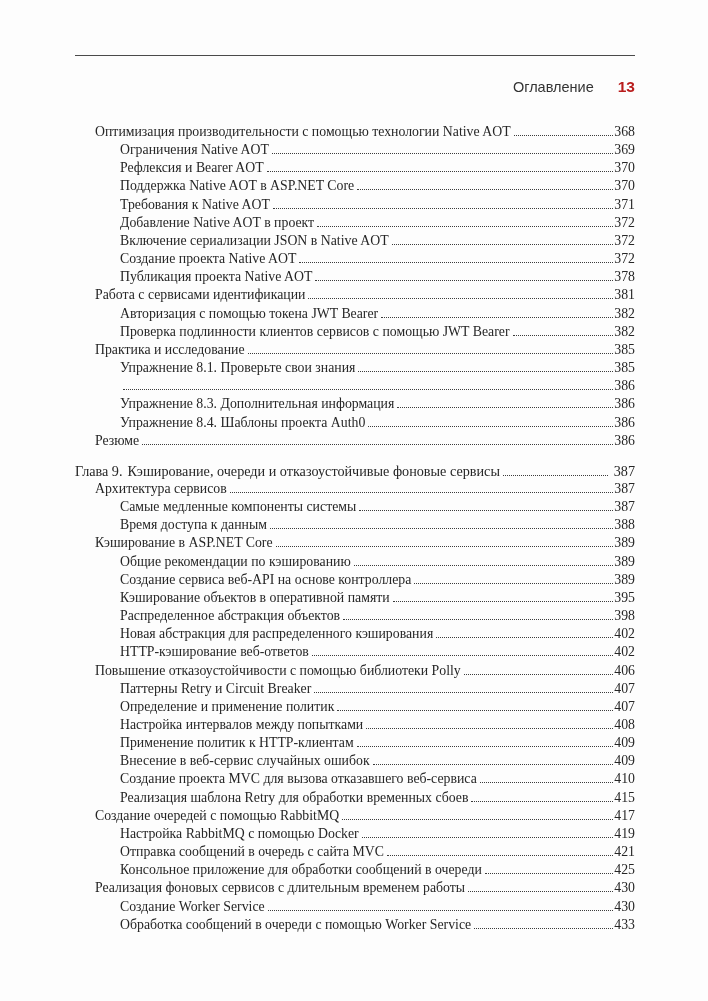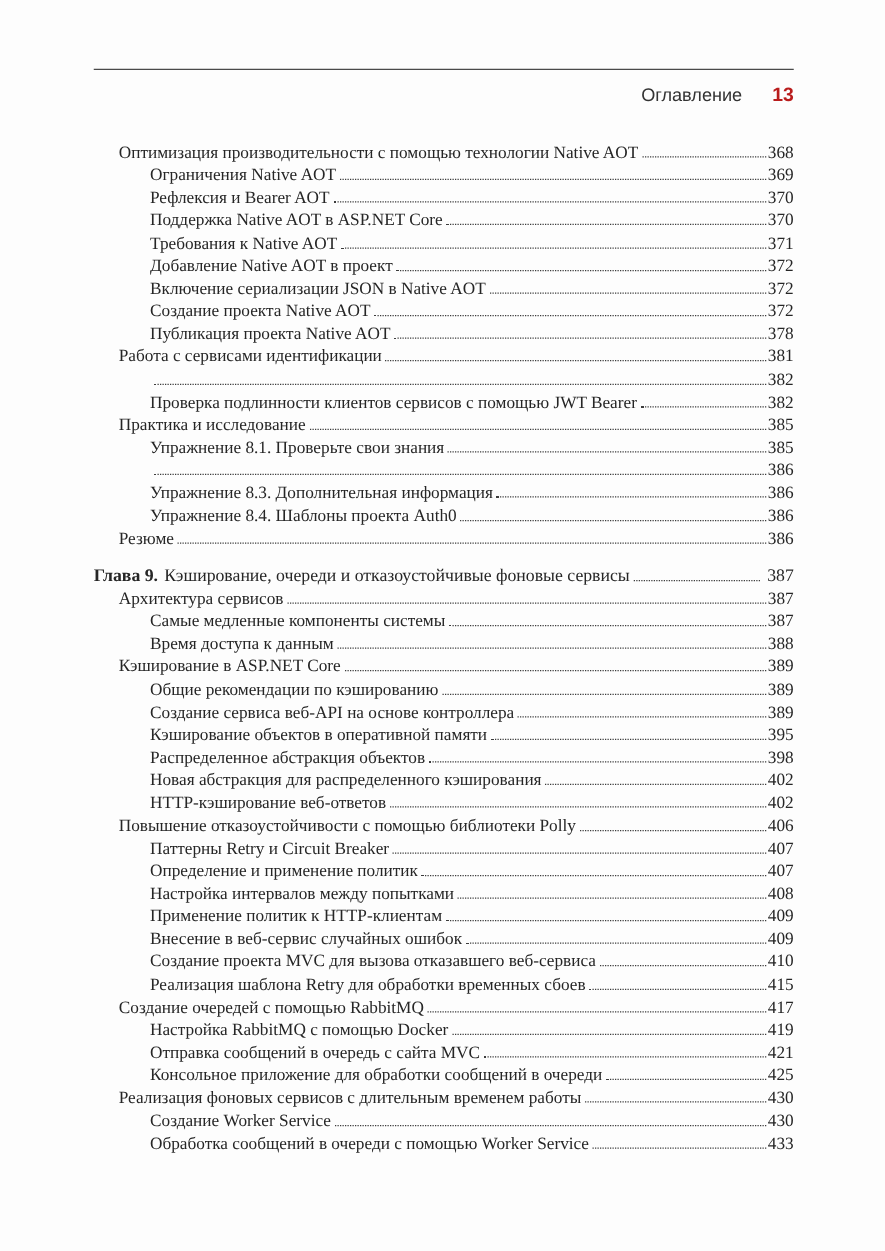--- a/index.html
+++ b/index.html
@@ -13,40 +13,40 @@
     overflow: hidden;
     font-family: "Liberation Serif", serif;
     color: #262626;
   }
   .rule {
     border: none;
     border-top: 1.5px solid #4a4a4a;
     margin: 0;
   }
   .header-row {
-    margin-top: 10px;
+    margin-top: 20px;
     height: 22px;
     display: flex;
     justify-content: flex-end;
     align-items: center;
     gap: 24px;
     font-family: "Liberation Sans", sans-serif;
   }
   .header-title { font-size: 14.5px; color: #333; }
   .header-page  { font-size: 15.5px; font-weight: 700; color: #b91c1c; }
 
   .toc { margin-top: 25px; font-size: 13.8px; }
   .toc-row {
     display: flex;
     align-items: baseline;
     line-height: 18.16px;
     white-space: nowrap;
   }
   .toc-row .title  { flex: 0 0 auto; }
-  .toc-row .prefix { font-weight: 700; margin-right: 5px; }
+  .toc-row .prefix { font-weight: 400; margin-right: 5px; }
   .toc-row .leader {
     flex: 1 1 auto;
     min-width: 10px;
     height: 0;
     border-bottom: 1.7px dotted #3c3c3c;
     margin: 0 1px 0 3px;
   }
   .toc-row .pagenum { flex: 0 0 auto; }
 
   .lvl-0 { padding-left: 0; }
@@ -122,20 +122,21 @@
     <span class="pagenum">378</span>
   </div>
       <div class="toc-row lvl-1">
 
     <span class="title">Работа с сервисами идентификации</span>
     <span class="leader"></span>
     <span class="pagenum">381</span>
   </div>
       <div class="toc-row lvl-2">
 
+    <span class="title">Авторизация с помощью токена JWT Bearer</span>
     <span class="leader"></span>
     <span class="pagenum">382</span>
   </div>
       <div class="toc-row lvl-2">
 
     <span class="title">Проверка подлинности клиентов сервисов с помощью JWT Bearer</span>
     <span class="leader"></span>
     <span class="pagenum">382</span>
   </div>
       <div class="toc-row lvl-1">

